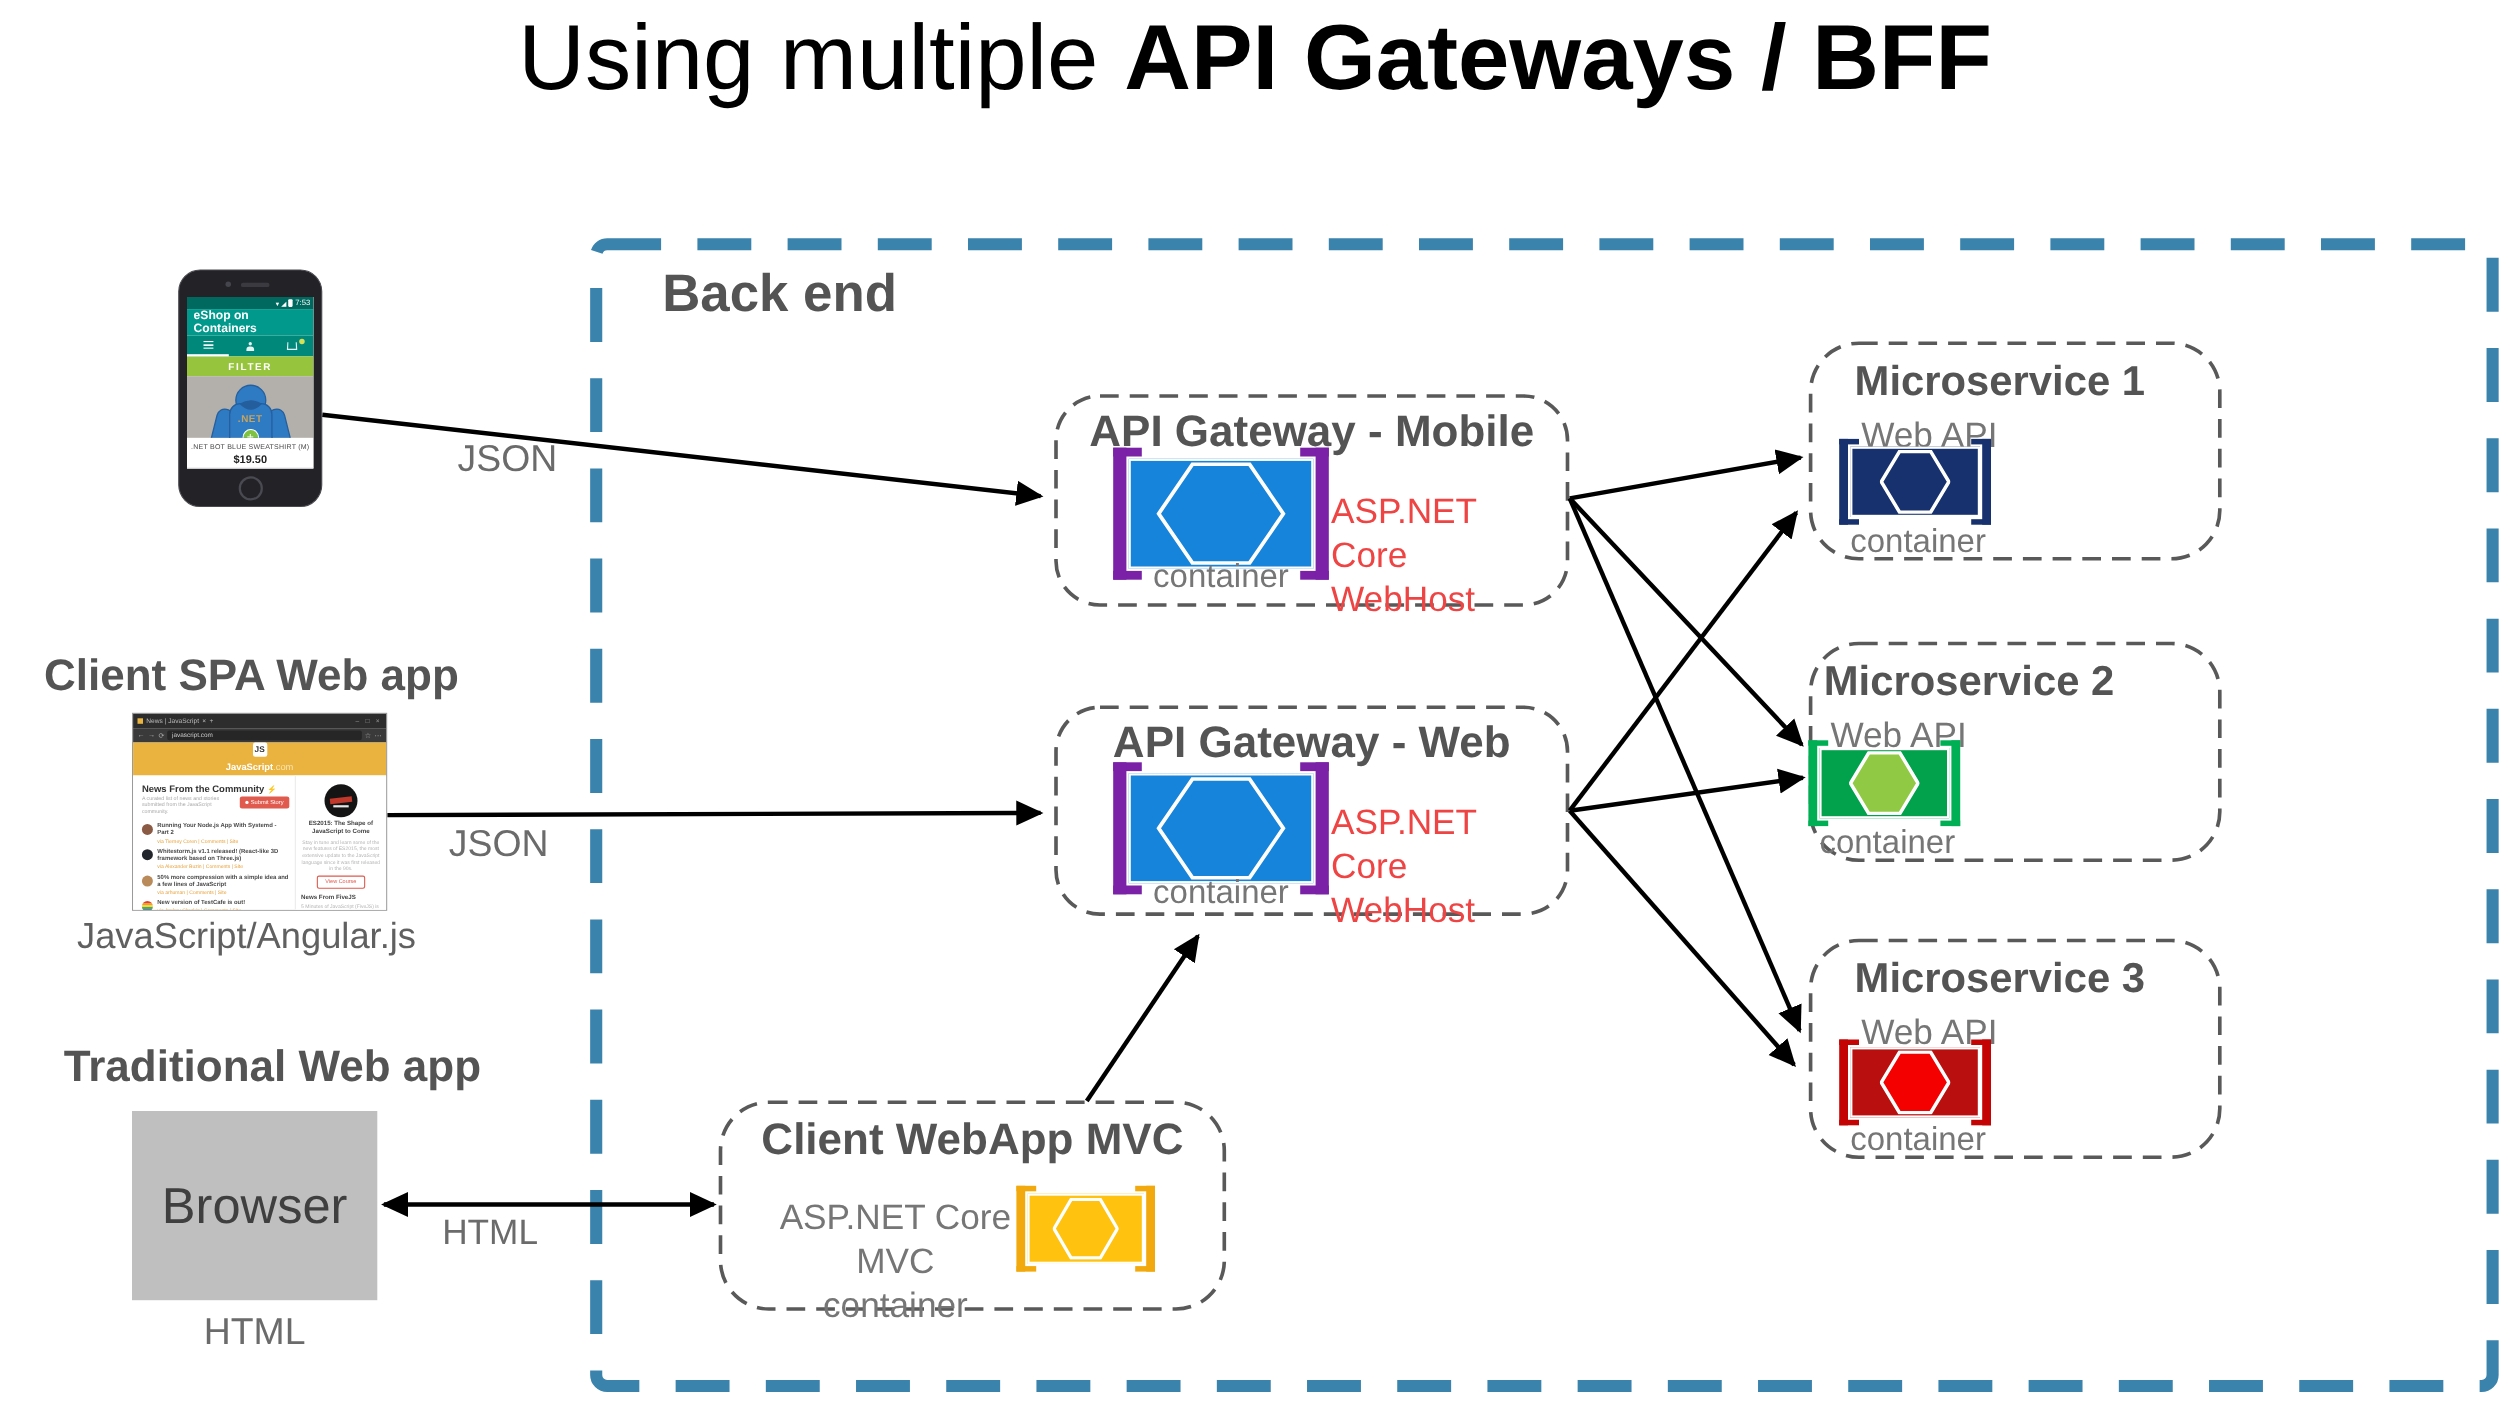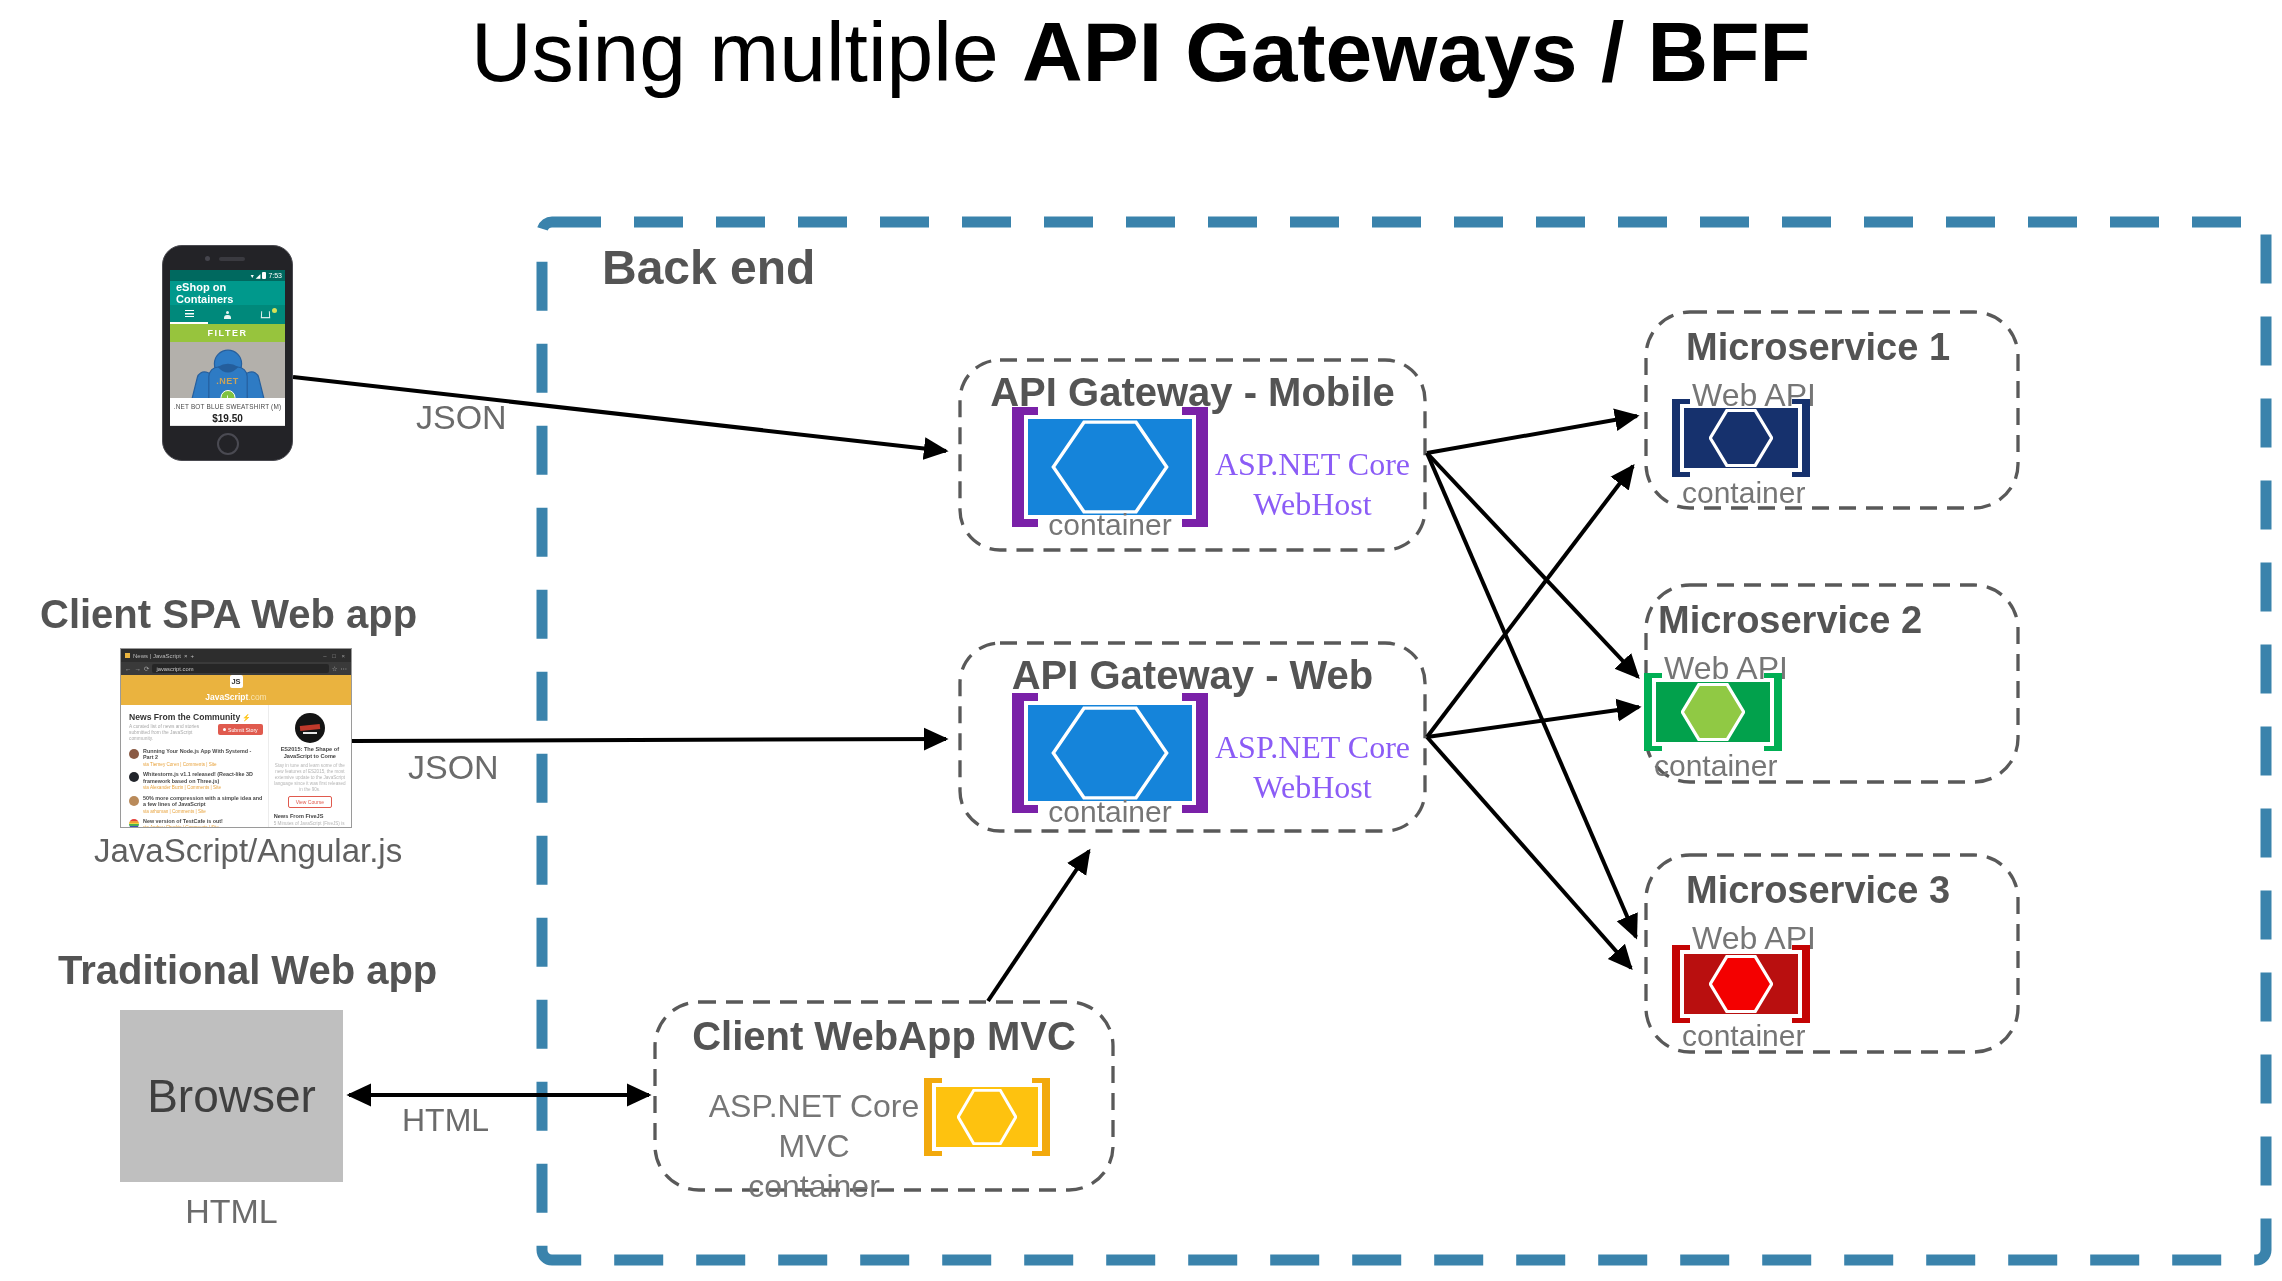--- a/index.html
+++ b/index.html
@@ -25,22 +25,22 @@
 
   .title{position:absolute;left:0;right:0;top:4px;text-align:center;z-index:3;
          font-size:84px;color:#000;white-space:nowrap;}
   .title b{font-weight:700;}
 
   
   .nodebox{position:absolute;z-index:3;}
   .node-title{text-align:center;font-weight:700;color:#545454;}
   .gwbox{width:465px;}
   .gwbox .node-title{font-size:40px;margin-top:10px;}
-  .gw-host{position:absolute;left:250px;top:84px;width:205px;text-align:center;
-           font-size:32px;color:#8b5cf6;line-height:1.25;font-family:Liberation Serif, serif;}
+  .gw-host{position:absolute;left:250px;top:84px;width:205px;text-align:left;
+           font-size:32px;color:#ef4444;line-height:1.25;}
   .gw-container{position:absolute;left:52px;top:148px;width:196px;text-align:center;
                 font-size:30px;color:#767676;}
   .msbox{width:372px;}
   .ms-title{font-size:38px;font-weight:700;color:#545454;margin:14px 0 0 40px;}
   .ms-sub{font-size:32px;color:#767676;margin:8px 0 0 46px;}
   .ms-container{position:absolute;left:36px;top:164px;font-size:30px;color:#767676;}
   .mvcbox{width:458px;}
   .mvcbox .node-title{font-size:40px;margin-top:12px;}
   .mvc-tech{position:absolute;left:14px;top:84px;width:290px;text-align:center;
             font-size:32px;color:#767676;line-height:1.25;}
@@ -191,21 +191,21 @@
   <div class="title"><span>Using multiple </span><b>API Gateways / BFF</b></div>
 
   <div class="abs h-label" style="left:40px;top:592px;">Client SPA Web app</div>
   <div class="abs h-label" style="left:58px;top:948px;">Traditional Web app</div>
   <div class="abs backend-label" style="left:602px;top:240px;">Back end</div>
 
   <div class="abs lightlbl" style="left:416px;top:398px;">JSON</div>
   <div class="abs lightlbl" style="left:408px;top:748px;">JSON</div>
   <div class="abs lightlbl" style="left:402px;top:1102px;font-size:32px;">HTML</div>
   <div class="abs lightlbl" style="left:120px;top:1192px;width:223px;text-align:center;">HTML</div>
-  <div class="abs" style="left:70px;top:832px;font-size:33px;color:#606060;margin-left:24px;">JavaScript/Angular.js</div>
+  <div class="abs" style="left:70px;top:832px;font-size:33px;color:#606060;">JavaScript/Angular.js</div>
 
   <div class="phone">
     <span class="cam"></span>
     <span class="spk"></span>
     <div class="pscreen">
       <div class="p-status">
         <span style="font-size:6px;">▾</span>
         <span style="font-size:6px;">◢</span>
         <span class="st-batt"></span>
         <span>7:53</span>

